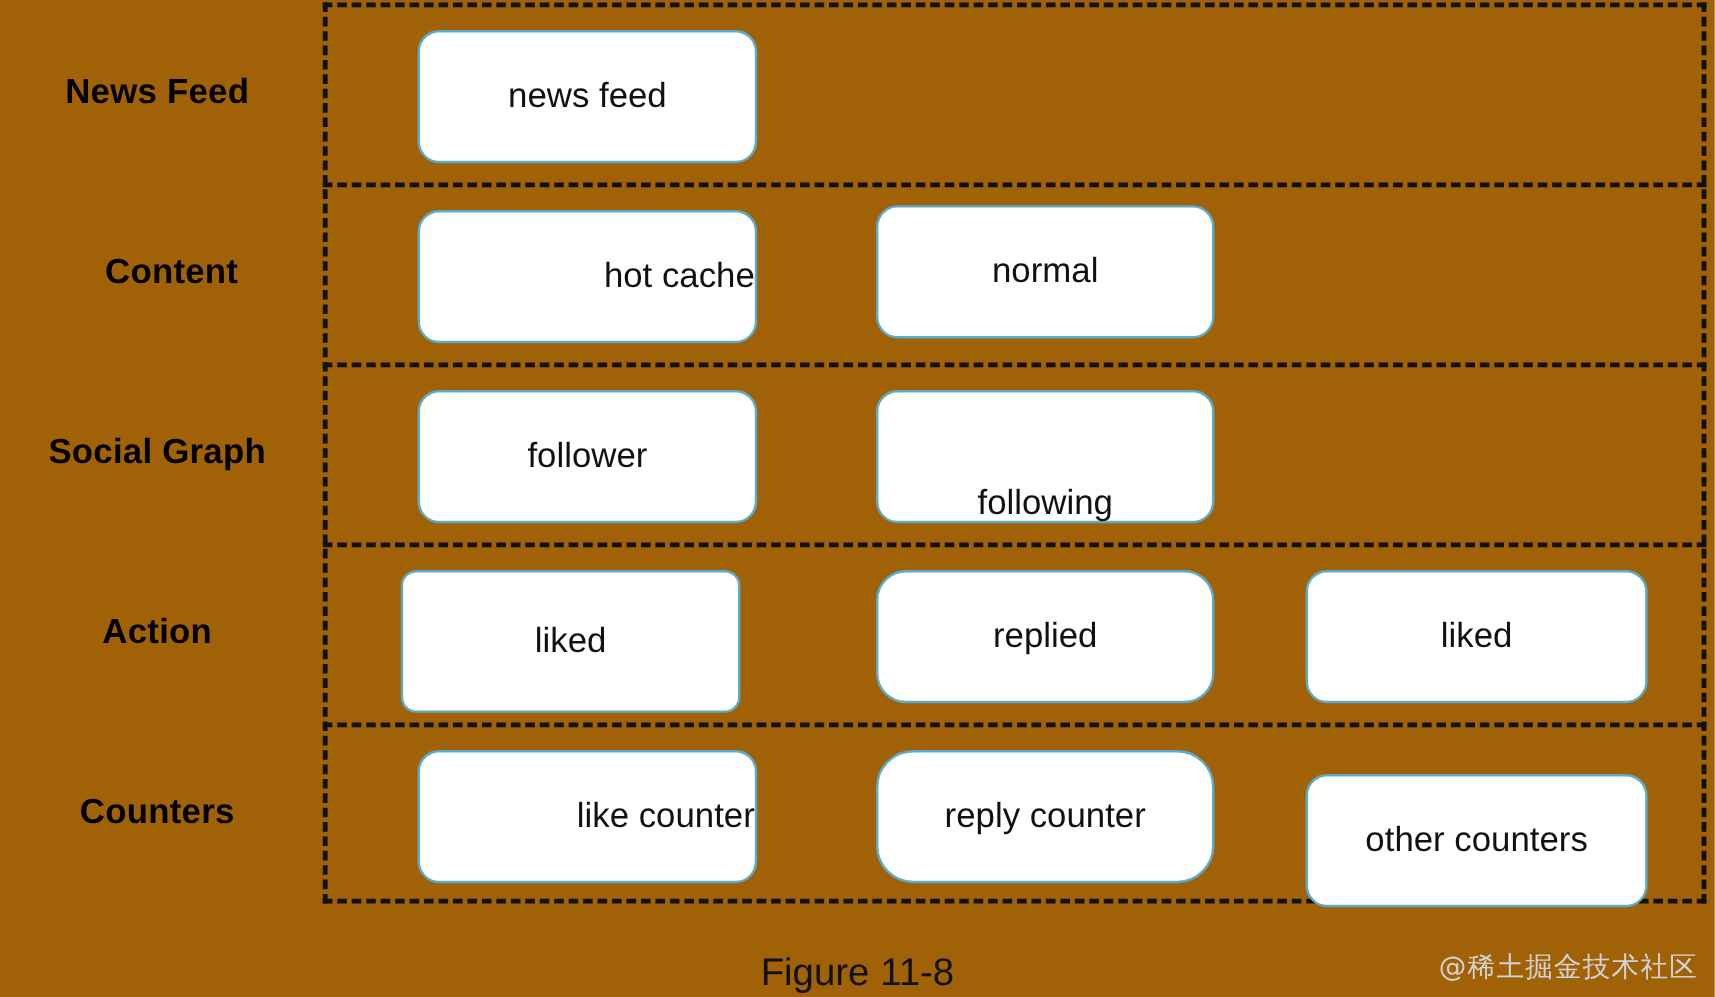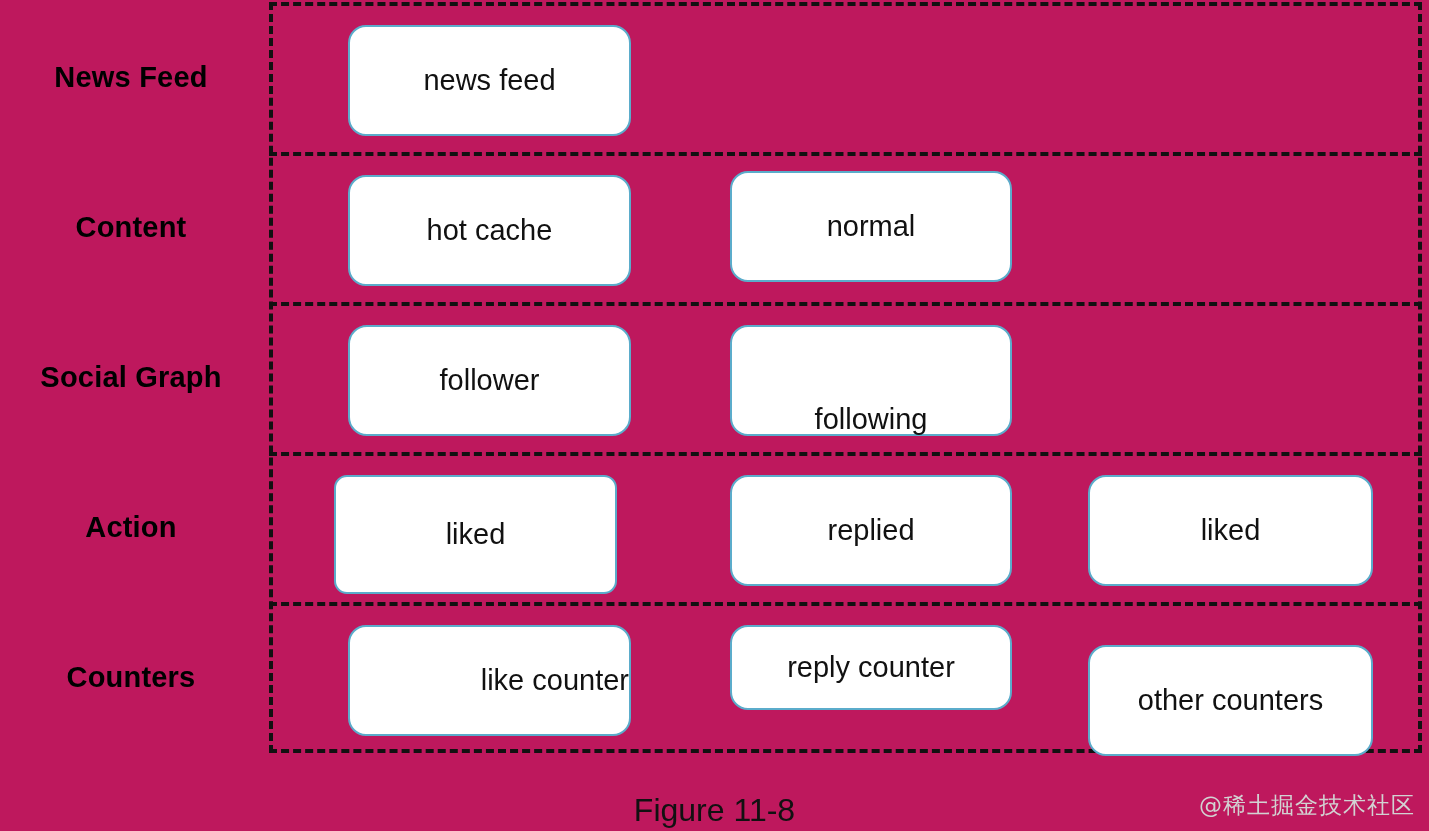--- a/index.html
+++ b/index.html
@@ -8,21 +8,21 @@
     background: #ffffff;
   }
   body {
     font-family: "Liberation Sans", sans-serif;
     -webkit-font-smoothing: antialiased;
   }
   #page {
     position: relative;
     width: 1429px;
     height: 831px;
-    background: #be185d;
+    background: #a16207;
     overflow: hidden;
   }
 
   
   .label-col {
     position: absolute;
     left: 0;
     top: 0;
     width: 262px;
     height: 753px;
@@ -101,65 +101,65 @@
     font-family: "DejaVu Sans", sans-serif;
   }
 </style>
 </head>
 <body>
 
 <div id="page">
 
   <div class="label-col">
     <div class="row-label" style="top:2px;height:150px;">News Feed</div>
-    <div class="row-label" style="top:152px;height:150px;">Content</div>
+    <div class="row-label" style="top:152px;height:150px;padding-left:12px;">Content</div>
     <div class="row-label" style="top:302px;height:150px;">Social Graph</div>
     <div class="row-label" style="top:452px;height:150px;">Action</div>
     <div class="row-label" style="top:602px;height:151px;">Counters</div>
   </div>
 
   <div class="matrix">
 
     <div class="divider" style="top:146px;"></div>
     <div class="divider" style="top:296px;"></div>
     <div class="divider" style="top:446px;"></div>
     <div class="divider" style="top:596px;"></div>
 
     <div class="node" style="left:75px;  top:19px;  width:283px; height:111px;">
       <span class="node-label">news feed</span>
     </div>
 
-    <div class="node" style="left:75px;  top:169px; width:283px; height:111px;">
+    <div class="node" style="left:75px;  top:169px; width:283px; height:111px;justify-content:flex-end;">
       <span class="node-label">hot cache</span>
     </div>
     <div class="node" style="left:457px; top:165px; width:282px; height:111px;">
       <span class="node-label">normal</span>
     </div>
 
-    <div class="node" style="left:75px;  top:319px; width:283px; height:111px;border-radius:19px;">
+    <div class="node" style="left:75px;  top:319px; width:283px; height:111px;">
       <span class="node-label">follower</span>
     </div>
     <div class="node" style="left:457px; top:319px; width:282px; height:111px;align-items:flex-end;">
       <span class="node-label">following</span>
     </div>
 
     <div class="node" style="left:61px;  top:469px; width:283px; height:119px;border-radius:13px;">
       <span class="node-label">liked</span>
     </div>
-    <div class="node" style="left:457px; top:469px; width:282px; height:111px;">
+    <div class="node" style="left:457px; top:469px; width:282px; height:111px;border-radius:25px;">
       <span class="node-label">replied</span>
     </div>
     <div class="node" style="left:815px; top:469px; width:285px; height:111px;">
       <span class="node-label">liked</span>
     </div>
 
     <div class="node" style="left:75px;  top:619px; width:283px; height:111px;justify-content:flex-end;">
       <span class="node-label">like counter</span>
     </div>
-    <div class="node" style="left:457px; top:619px; width:282px; height:85px;">
+    <div class="node" style="left:457px; top:619px; width:282px; height:111px;border-radius:31px;">
       <span class="node-label">reply counter</span>
     </div>
     <div class="node" style="left:815px; top:619px; width:285px; height:111px;margin-top:20px;">
       <span class="node-label">other counters</span>
     </div>
 
   </div>
 
   <div class="caption">Figure 11-8</div>
 

